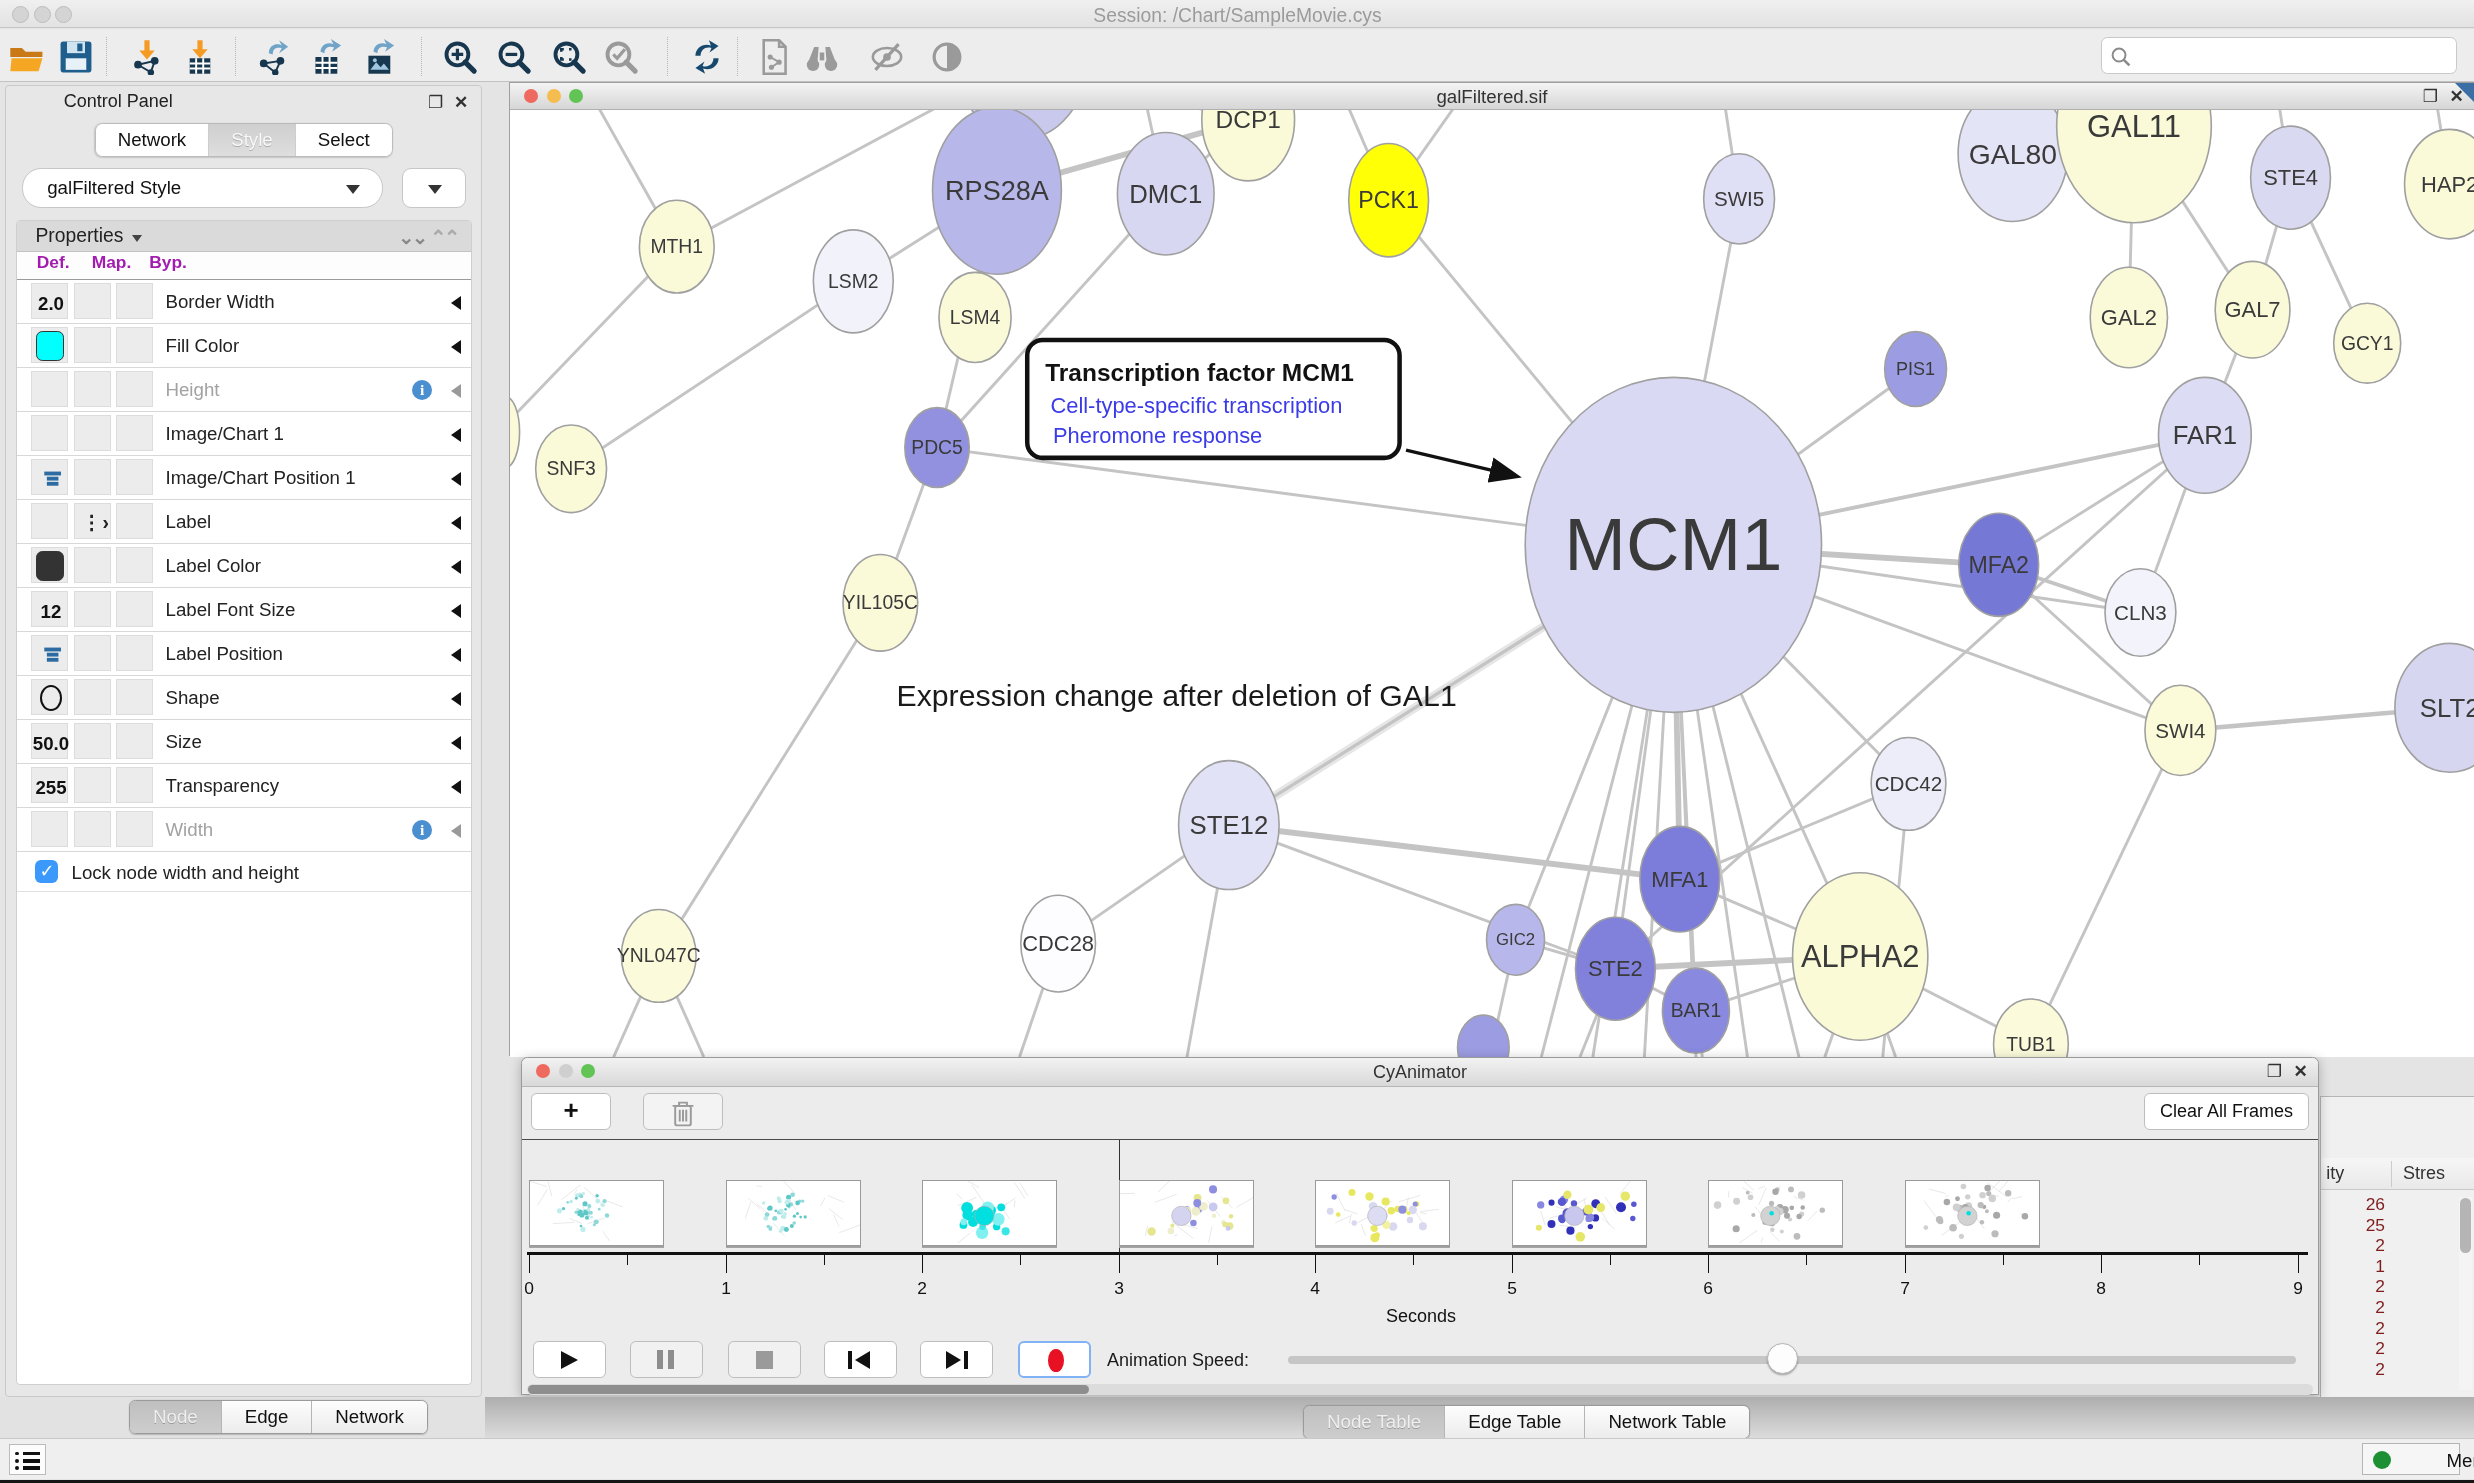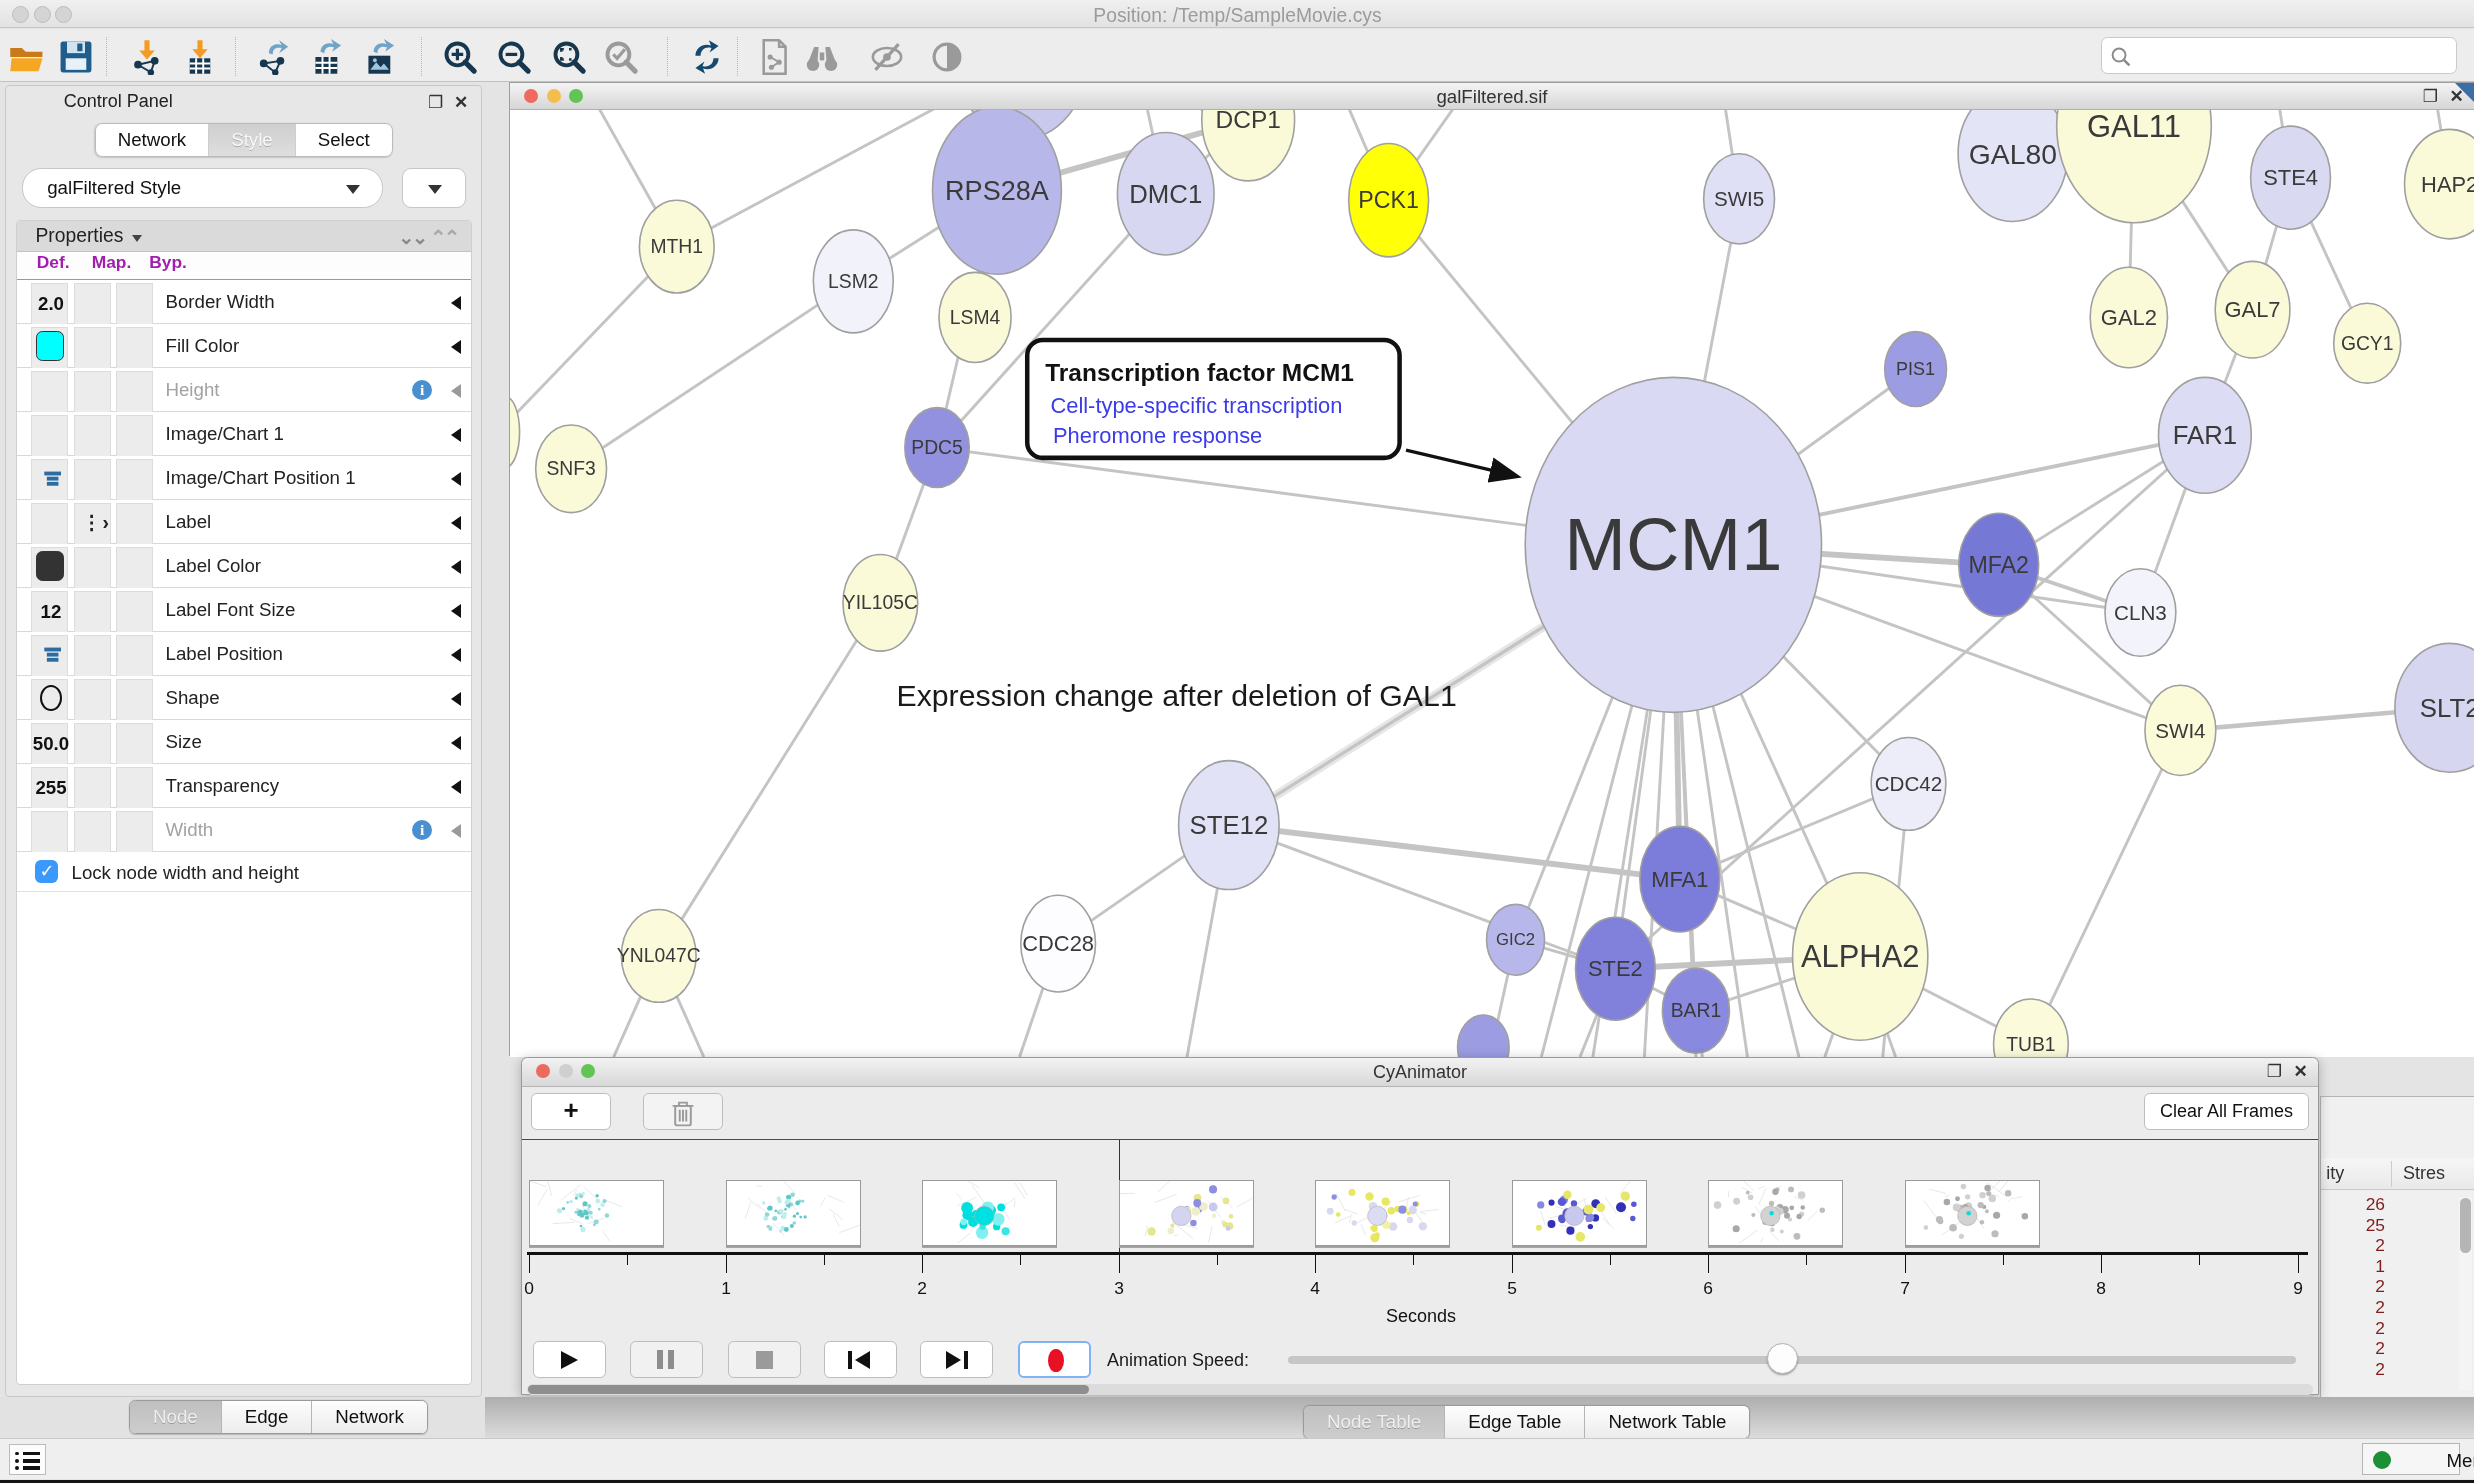--- a/index.html
+++ b/index.html
@@ -52,21 +52,21 @@
   #props-header { height:31px; background:#dadada; border-bottom:0.6px solid #c2c2c2;
     font-size:19.3px; color:#222; padding:3.9px 0 0 18px; position:relative; }
   #props-header .dd-small { width:0;height:0;border-left:5.8px solid transparent;border-right:5.8px solid transparent;
     border-top:7px solid #444; display:inline-block; margin-left:9px; }
   .chev { position:absolute; top:5.2px; font-size:19.3px; color:#888; font-weight:bold; letter-spacing:-2.6px;}
   #cols-row { height:28px; display:flex; font-size:17.4px; font-weight:bold; color:#a21caf;
     border-bottom:1.3px solid #9a9a9a; background:#fdfdfd; }
   #cols-row span { display:inline-block; }
   #prop-rows { }
   .prop-row { height:44px; border-bottom:0.6px solid #d8d8d8; position:relative; background:#fff; }
-  .cell { position:absolute; top:3.2px; width:37px; height:48px; background:#ececec;
+  .cell { position:absolute; top:3.2px; width:37px; height:36px; background:#ececec;
     border:0.6px solid #dcdcdc; }
   .cell.c0 { left:14px; } .cell.c1 { left:57px; } .cell.c2 { left:99px; }
   .swatch { position:absolute; left:3.9px; top:2.6px; width:28px; height:30px; border-radius:6.4px;
     border:1.3px solid #333; }
   .deftext { position:absolute; left:0; top:9px; width:37px; text-align:center; font-size:18.7px;
     font-weight:bold; color:#111; }
   .prop-label { position:absolute; left:148px; top:11px; font-size:18.7px; color:#222; }
   .prop-row.disabled .prop-label { color:#a2a2a2; }
   .tri-left { position:absolute; right:10.3px; top:15.5px; width:0; height:0;
     border-top:7px solid transparent; border-bottom:7px solid transparent; border-right:10.3px solid #111; }
@@ -186,21 +186,21 @@
   #memory-label { position:absolute; left:36px; top:5.8px; font-size:18.7px; color:#111;margin-left:48px; }
   #bottom-edge { position:absolute; left:0; top:1480px; width:2475px; height:3.9px; background:#151515; }
 </style>
 </head>
 <body>
 
 <div id="titlebar">
   <span class="tl-light" style="left:11.6px"></span>
   <span class="tl-light" style="left:34px"></span>
   <span class="tl-light" style="left:55px"></span>
-  <div id="session-title">Position: /Temp/SampleMovie.cys</div>
+  <div id="session-title">Session: /Chart/SampleMovie.cys</div>
 </div>
 
 <div id="toolbar">
   <svg class="tb-icon" style="left:9px" viewBox="0 0 56 56">
       <path d="M2 14 h18 l6 6 h26 v8 H2z" fill="#c97a16"></path>
       <path d="M4 30 h48 l-6 20 H2z" fill="#f5a623"></path>
     </svg>
   <svg class="tb-icon" style="left:58px" viewBox="0 0 56 56">
       <rect x="4" y="4" width="48" height="48" rx="4" fill="#1f5e8c"></rect>
       <rect x="14" y="4" width="28" height="18" fill="#cfe3f0"></rect>

